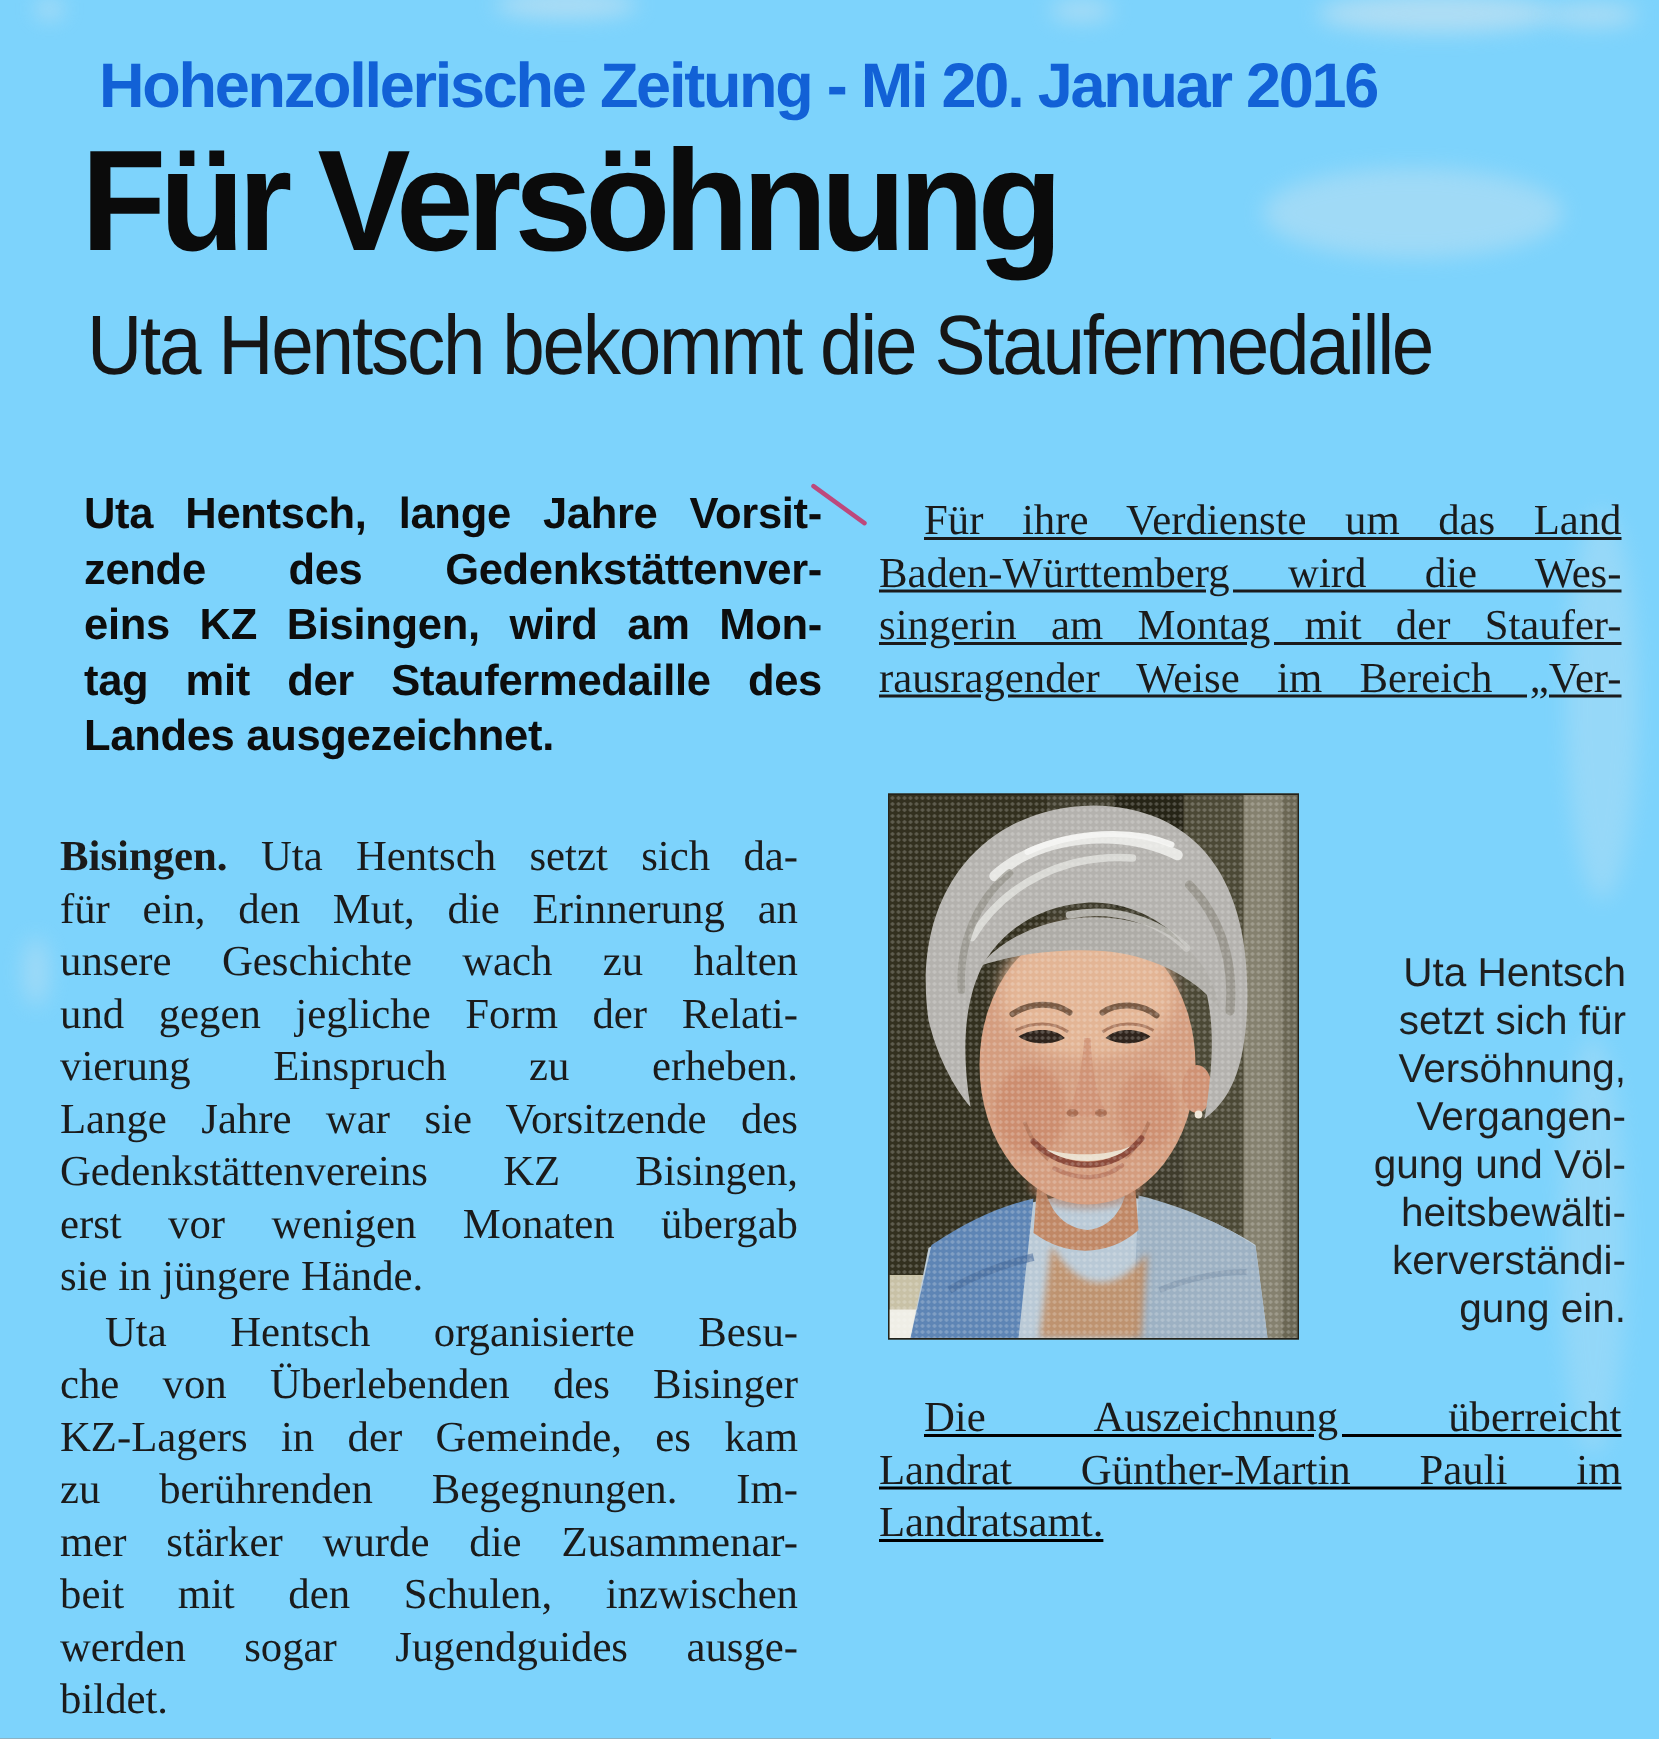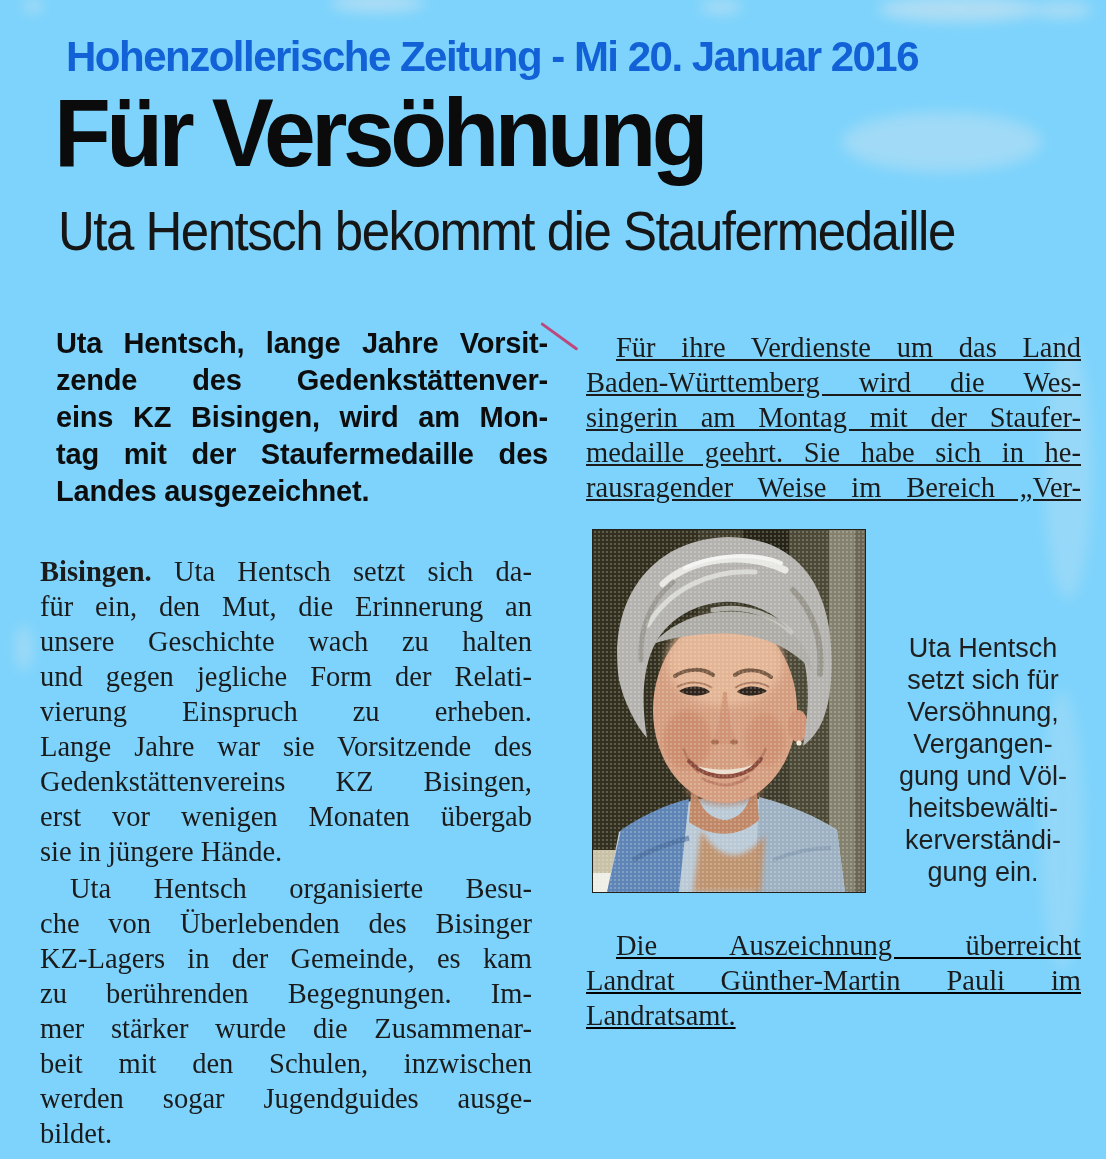--- a/index.html
+++ b/index.html
@@ -65,21 +65,21 @@
     content:"";position:absolute;inset:0;
     background-image:radial-gradient(rgba(252,252,250,0.22) 1px, transparent 1.3px);
     background-size:4px 4px;
     pointer-events:none;
   }
   .caption{
     position:absolute;left:882px;top:632px;width:202px;
     font-family:"Liberation Sans",sans-serif;
     font-size:27px;line-height:32px;color:#1f1f1f;
   }
-  .caption .ln{text-align:center;text-align-last:auto;}
+  .caption .ln{text-align:right;text-align-last:auto;}
   
   .pen-mark{
     position:absolute;left:542px;top:322px;width:45px;height:2.6px;
     background:#c43a6e;border-radius:2px;opacity:.9;
     transform:rotate(36deg);transform-origin:left top;
   }
   .smudge{position:absolute;border-radius:50%;background:#d9e6ee;filter:blur(7px);pointer-events:none;}
   .s1{left:330px;top:-6px;width:95px;height:18px;opacity:.55;}
   .s2{left:700px;top:0px;width:42px;height:14px;opacity:.5;}
   .s3{left:878px;top:-4px;width:160px;height:26px;opacity:.55;}
@@ -137,21 +137,20 @@
       <div class="ln">mer stärker wurde die Zusammenar-</div>
       <div class="ln">beit mit den Schulen, inzwischen</div>
       <div class="ln">werden sogar Jugendguides ausge-</div>
       <div class="ln ln-last">bildet.</div>
     </div>
 
   <div class="serif col-right p-right-1">
       <div class="ln ln-indent">Für ihre Verdienste um das Land</div>
       <div class="ln">Baden-Württemberg wird die Wes-</div>
       <div class="ln">singerin am Montag mit der Staufer-</div>
-      <div class="ln">medaille geehrt. Sie habe sich in he-</div>
       <div class="ln">rausragender Weise im Bereich „Ver-</div>
     </div>
 
   <div class="photo-wrap">
     <svg viewBox="0 0 272 362" width="272" height="362" aria-hidden="true">
       <defs>
         <filter id="soft" x="-30%" y="-30%" width="160%" height="160%">
             <feGaussianBlur stdDeviation="2.5"></feGaussianBlur>
           </filter>
         <filter id="soft2" x="-30%" y="-30%" width="160%" height="160%">

